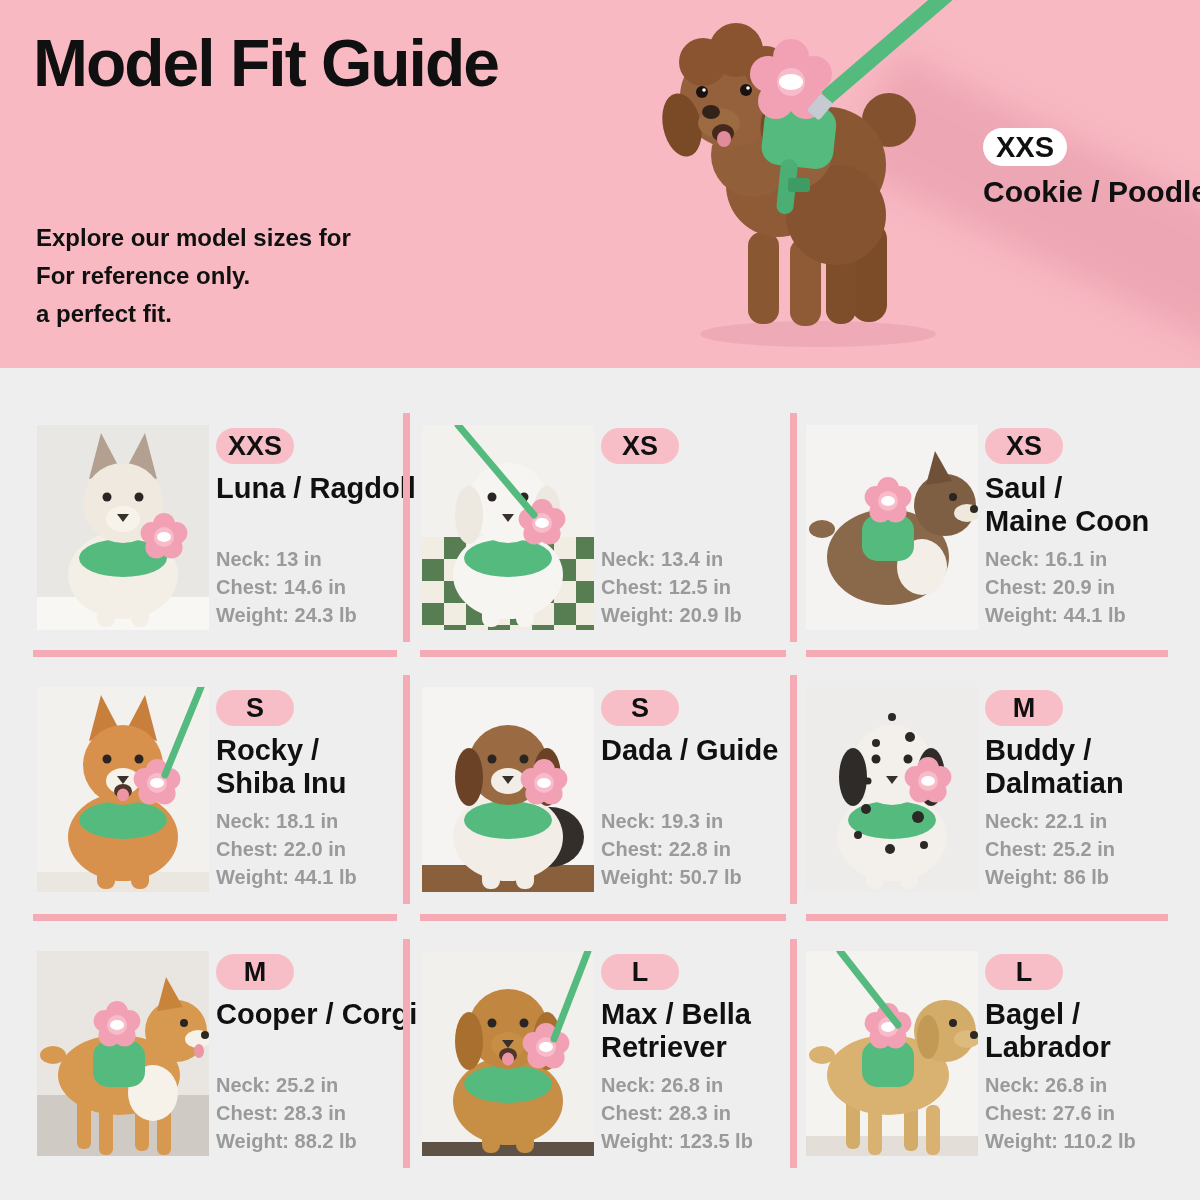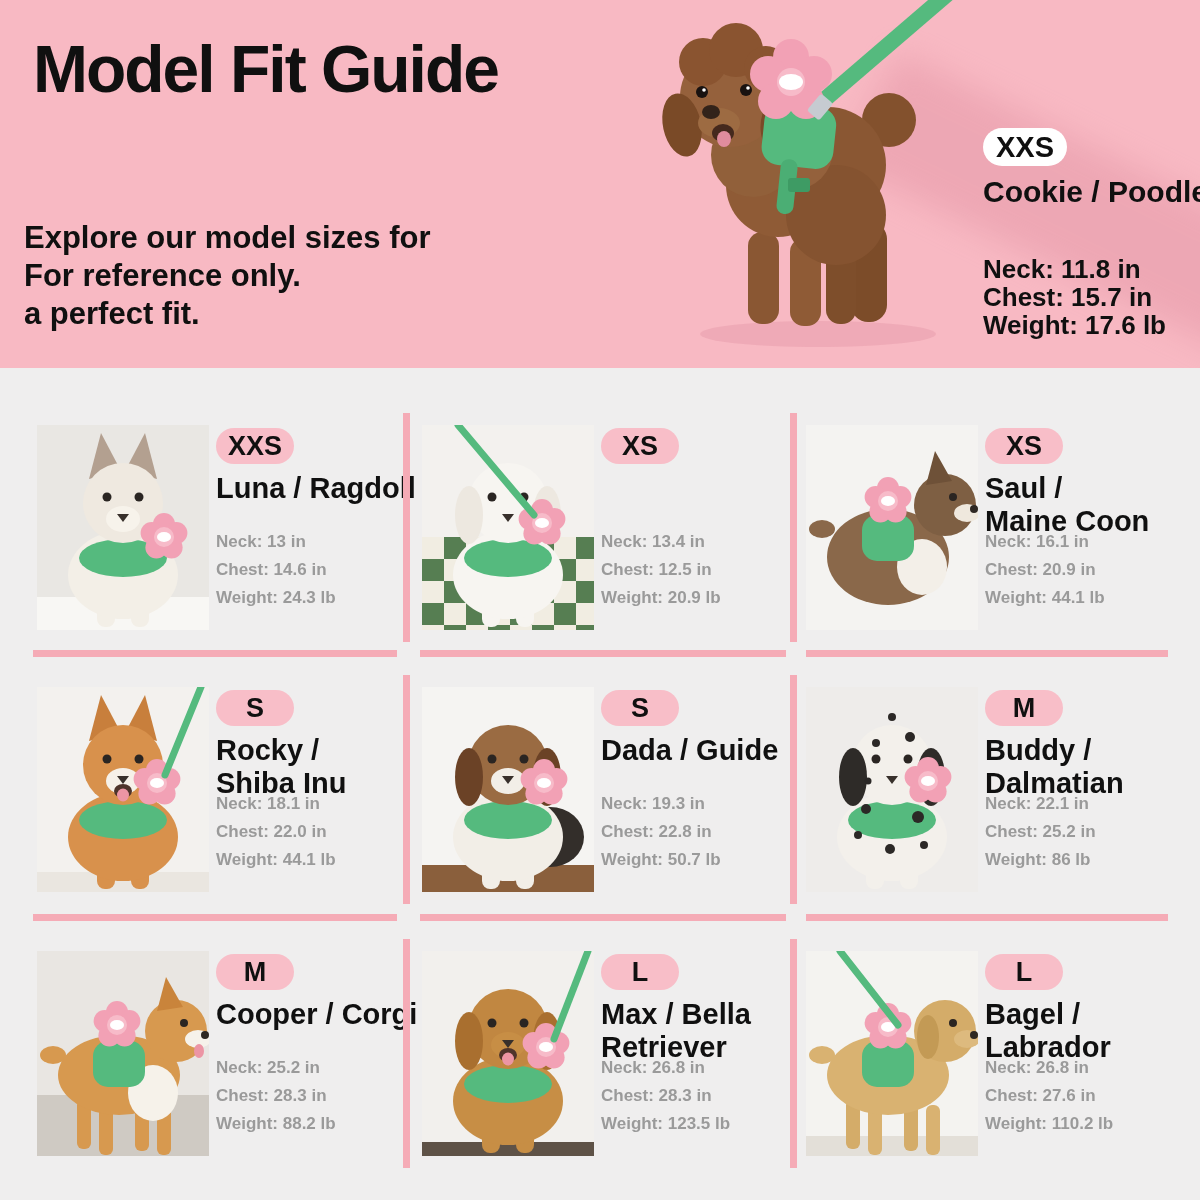--- a/index.html
+++ b/index.html
@@ -5,41 +5,41 @@
   html,body{margin:0;padding:0;background:#DDD;}
   .canvas{position:relative;width:1200px;height:1200px;overflow:hidden;
           background:var(--section_bg,#EFEEEE);
           font-family:"Liberation Sans","DejaVu Sans",sans-serif;font-weight:bold;}
   
   .header{position:absolute;left:0;top:0;width:1200px;height:368px;
           background:var(--header_bg,#F8B9C3);overflow:hidden;}
   .shadow-band{position:absolute;left:898px;top:52px;width:600px;height:125px;
           background:var(--header_shadow,#E08FA0);opacity:.42;filter:blur(16px);
           transform:rotate(26deg);transform-origin:left top;}
-  .page-title{position:absolute;left:33px;top:31px;font-size:66px;letter-spacing:-2px;
+  .page-title{position:absolute;left:33px;top:25px;font-size:66px;letter-spacing:-2px;
           color:var(--text_dark,#101010);white-space:nowrap;}
-  .subtitle{position:absolute;left:24px;top:219px;font-size:31px;line-height:38px;
+  .subtitle{position:absolute;left:36px;top:219px;font-size:24px;line-height:38px;
           color:var(--text_dark,#101010);}
   .poodle-wrap{position:absolute;left:578px;top:0;width:376px;height:356px;}
   .featured{position:absolute;left:983px;top:128px;width:210px;color:var(--text_dark,#101010);}
   .pill{width:84px;height:38px;border-radius:19px;background:var(--pill_white,#FFF);
         display:flex;align-items:center;justify-content:center;font-size:29px;}
   .featured-name{margin-top:9px;font-size:30px;white-space:nowrap;}
   .featured-specs{margin-top:46px;font-size:26px;line-height:28px;white-space:nowrap;}
   
   .cell{position:absolute;width:362px;height:205px;}
   .photo{position:absolute;left:0;top:0;width:172px;height:205px;overflow:hidden;}
   .photo svg{display:block;}
   .info{position:absolute;left:178px;top:0;right:0;bottom:0;}
   .badge{position:absolute;left:1px;top:3px;width:78px;height:36px;border-radius:18px;
          background:var(--badge_pink,#F8BEC8);display:flex;align-items:center;
          justify-content:center;font-size:27px;color:var(--text_dark,#101010);}
   .name{position:absolute;left:1px;top:47px;font-size:29px;line-height:33px;
         color:var(--text_dark,#101010);white-space:nowrap;}
-  .specs{position:absolute;left:1px;bottom:18px;font-size:17px;line-height:28px;
+  .specs{position:absolute;left:1px;bottom:1px;font-size:20px;line-height:28px;
          color:var(--spec_gray,#9A9A9A);white-space:nowrap;}
   .divider-h{position:absolute;height:7px;background:var(--divider_pink,#F5ABB6);}
   .divider-v{position:absolute;width:7px;background:var(--divider_pink,#F5ABB6);}
 </style>
 </head>
 <body>
 
 <div class="canvas">
 
   <div class="header">
@@ -95,25 +95,20 @@
         <ellipse cx="213" cy="82" rx="12" ry="8" fill="#FFFFFF"></ellipse>
         <rect x="234" y="96" width="16" height="22" rx="3" fill="#C6CBD1" transform="rotate(40 242 107)"></rect>
       </svg>
     </div>
 
     <div class="featured">
       <div class="pill">
         <span>XXS</span>
       </div>
       <div class="featured-name">Cookie / Poodle</div>
-      <div class="featured-specs">
-        <div>Neck: 11.8 in</div>
-        <div>Chest: 15.7 in</div>
-        <div>Weight: 17.6 lb</div>
-      </div>
     </div>
   </div>
 
   <div>
   <div class="cell" style="left: 37px; top: 425px;">
     <div class="photo" aria-label="cream ragdoll cat sitting, wearing green flower harness">
           <svg xmlns="http://www.w3.org/2000/svg" viewBox="0 0 172 205" width="172" height="205">
             <rect x="0" y="0" width="172" height="205" fill="#E9E7E3"></rect>
             <rect x="0" y="172" width="172" height="34" fill="#F8F7F4"></rect>
             <g>

